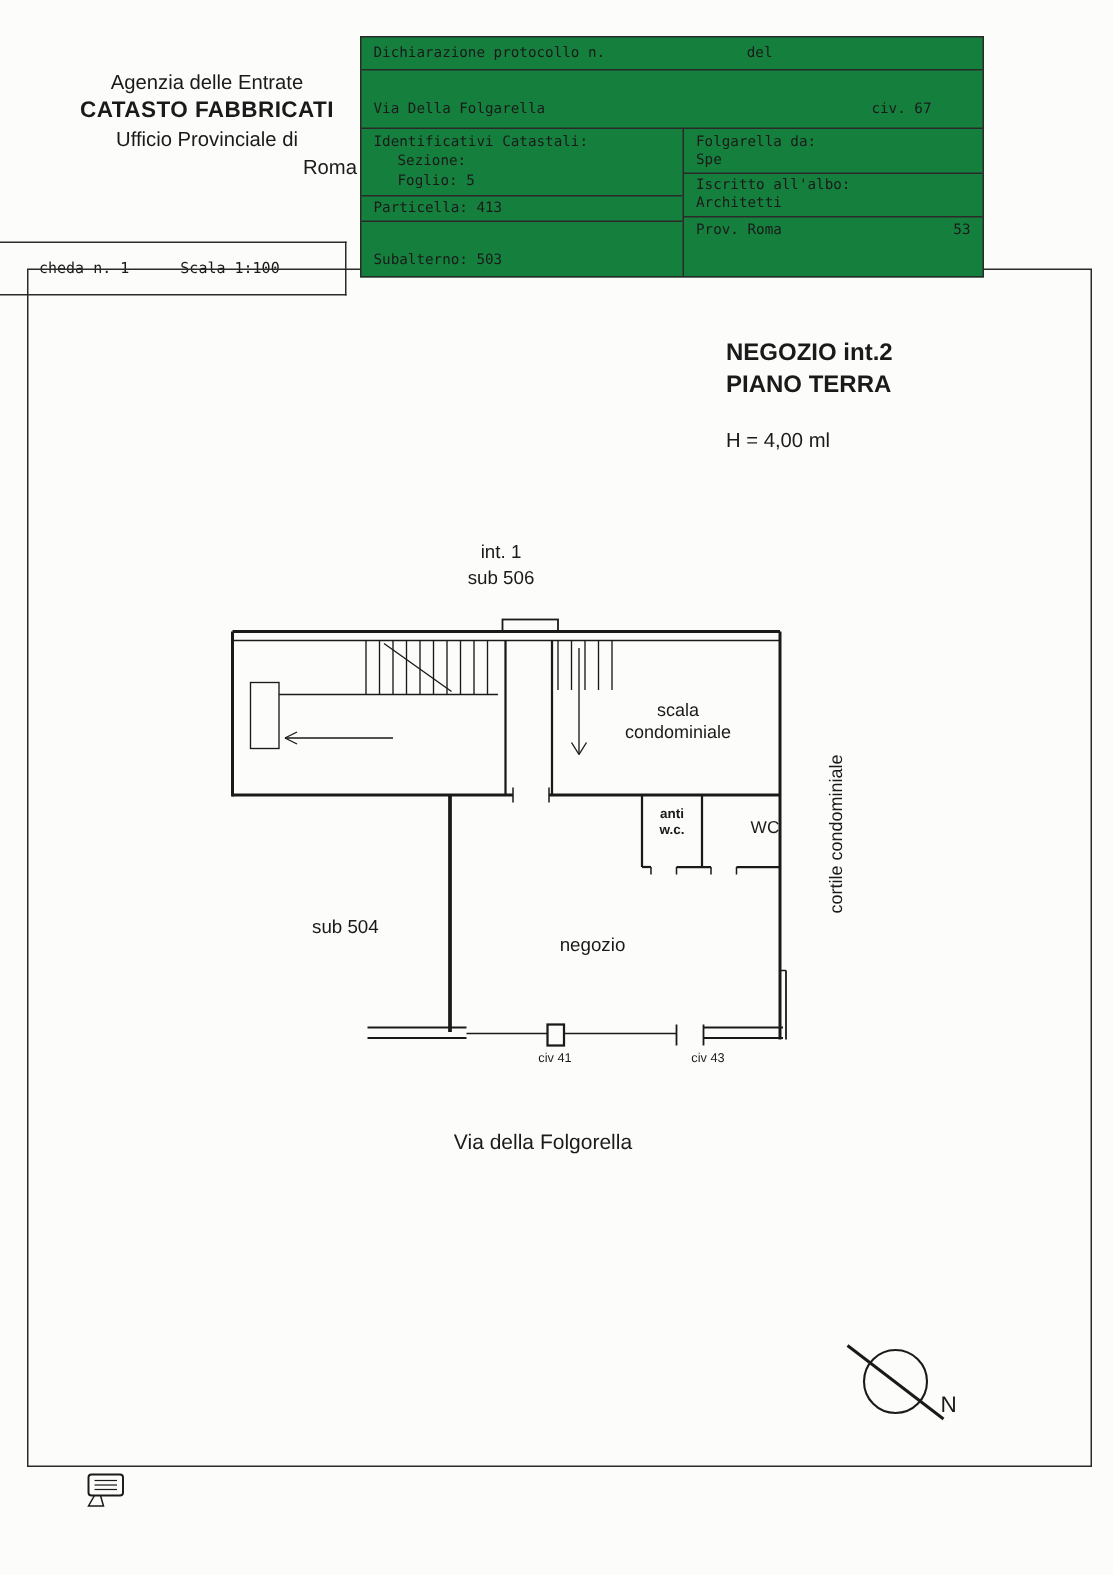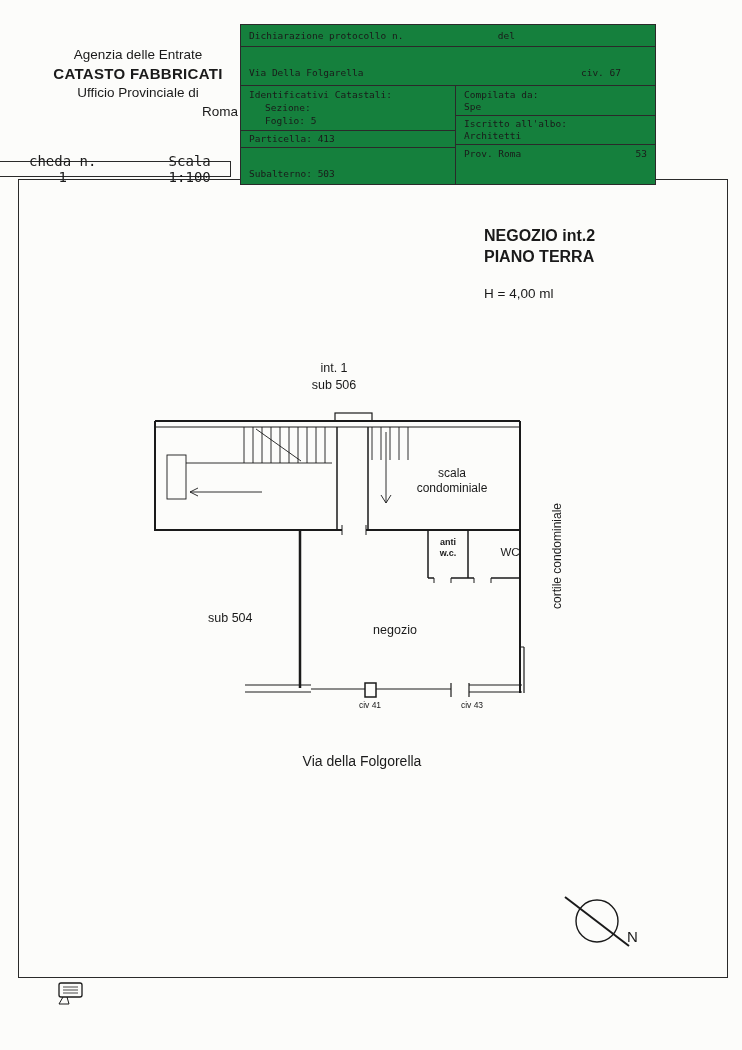--- a/index.html
+++ b/index.html
@@ -20,23 +20,23 @@
 
 <div class="page">
 
   <div class="abs sans" style="left:38px; top:45px; width:200px; text-align:center; line-height:19px;">
     <div style="font-size:13.5px;">Agenzia delle Entrate</div>
     <div style="font-size:15px; font-weight:bold; letter-spacing:.3px;">CATASTO FABBRICATI</div>
     <div style="font-size:13.5px;">Ufficio Provinciale di</div>
     <div style="font-size:13.5px;text-align:right;">Roma</div>
   </div>
 
-  <div class="abs mono" style="left:0; top:161px; width:231px; height:16px; border:1.2px solid #2a2a2a; border-left:none; display:flex; align-items:center; font-size:14px;text-align:center;">
+  <div class="abs mono" style="left:0; top:161px; width:231px; height:36px; border:1.2px solid #2a2a2a; border-left:none; display:flex; align-items:center; font-size:10px;">
     <span style="margin-left:26px;">cheda n. 1</span>
-    <span style="margin-left:50px;">Scala 1:100</span>
+    <span style="margin-left:34px;">Scala 1:100</span>
   </div>
 
   <div class="abs frame" style="left:18px; top:179px; width:710px; height:799px;"></div>
 
   <div class="abs mono" style="left:240px; top:24px; width:416px; border:1.2px solid #2a2a2a; font-size:9.5px; line-height:12px; background:#15803d;">
     <div style="display:flex; padding:5px 8px 4px; border-bottom:1px solid #2a2a2a;">
       <span>Dichiarazione protocollo n.</span>
       <span style="margin-left:auto; margin-right:132px;">del</span>
     </div>
     <div style="display:flex; padding:4px 8px 6px; border-bottom:1px solid #2a2a2a;margin-top:16px;">
@@ -46,21 +46,21 @@
     <div style="display:flex;">
       <div style="width:215px; border-right:1px solid #2a2a2a;">
         <div style="padding:3px 8px 0;">Identificativi Catastali:</div>
         <div style="padding:1px 8px 0 24px;">Sezione:</div>
         <div style="padding:1px 8px 3px 24px;">Foglio: 5</div>
         <div style="padding:2px 8px 2px; border-top:1px solid #2a2a2a;">Particella: 413</div>
         <div style="padding:20px 8px 4px; border-top:1px solid #2a2a2a;">Subalterno: 503</div>
       </div>
       <div style="flex:1; display:flex; flex-direction:column;">
         <div style="padding:3px 8px 2px; border-bottom:1px solid #2a2a2a;">
-          <div>Compilata da:</div>
+          <div>Folgarella da:</div>
           <div>Spe</div>
         </div>
         <div style="padding:2px 8px 2px; border-bottom:1px solid #2a2a2a;">
           <div>Iscritto all'albo:</div>
           <div>Architetti</div>
         </div>
         <div style="display:flex; justify-content:space-between; padding:3px 8px 4px; flex:1;">
           <span>Prov. Roma</span>
           <span>53</span>
         </div>

